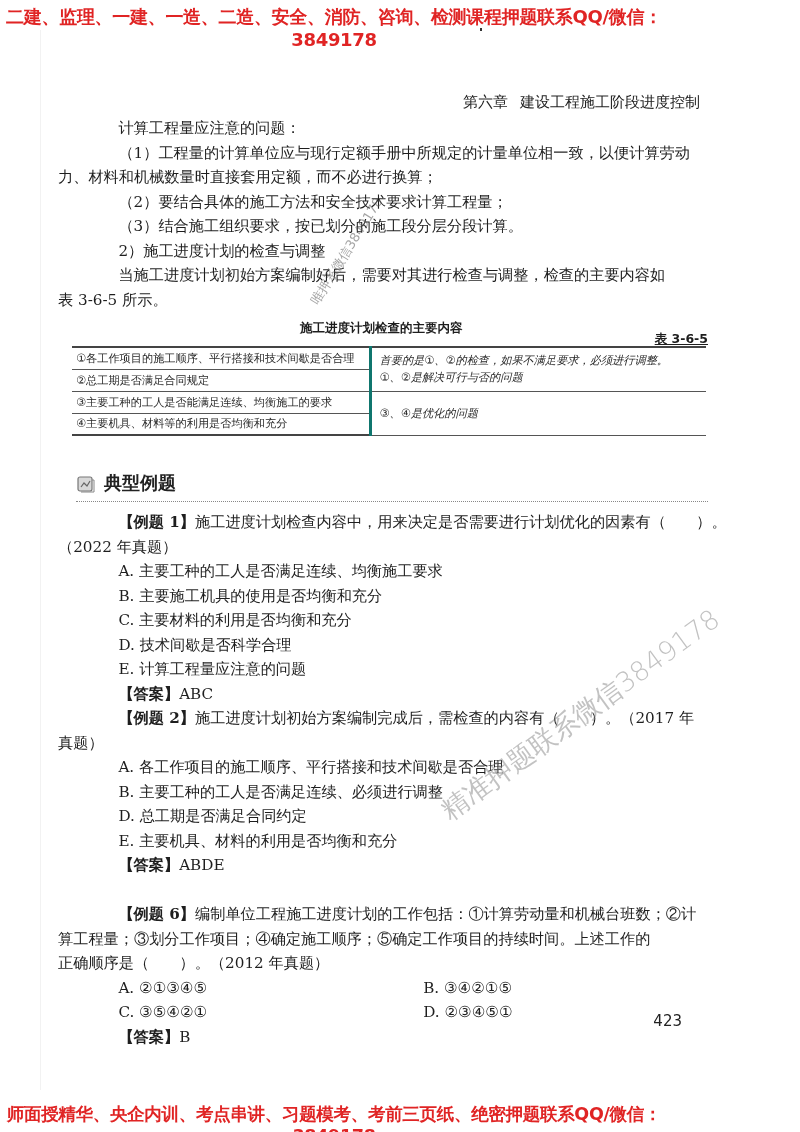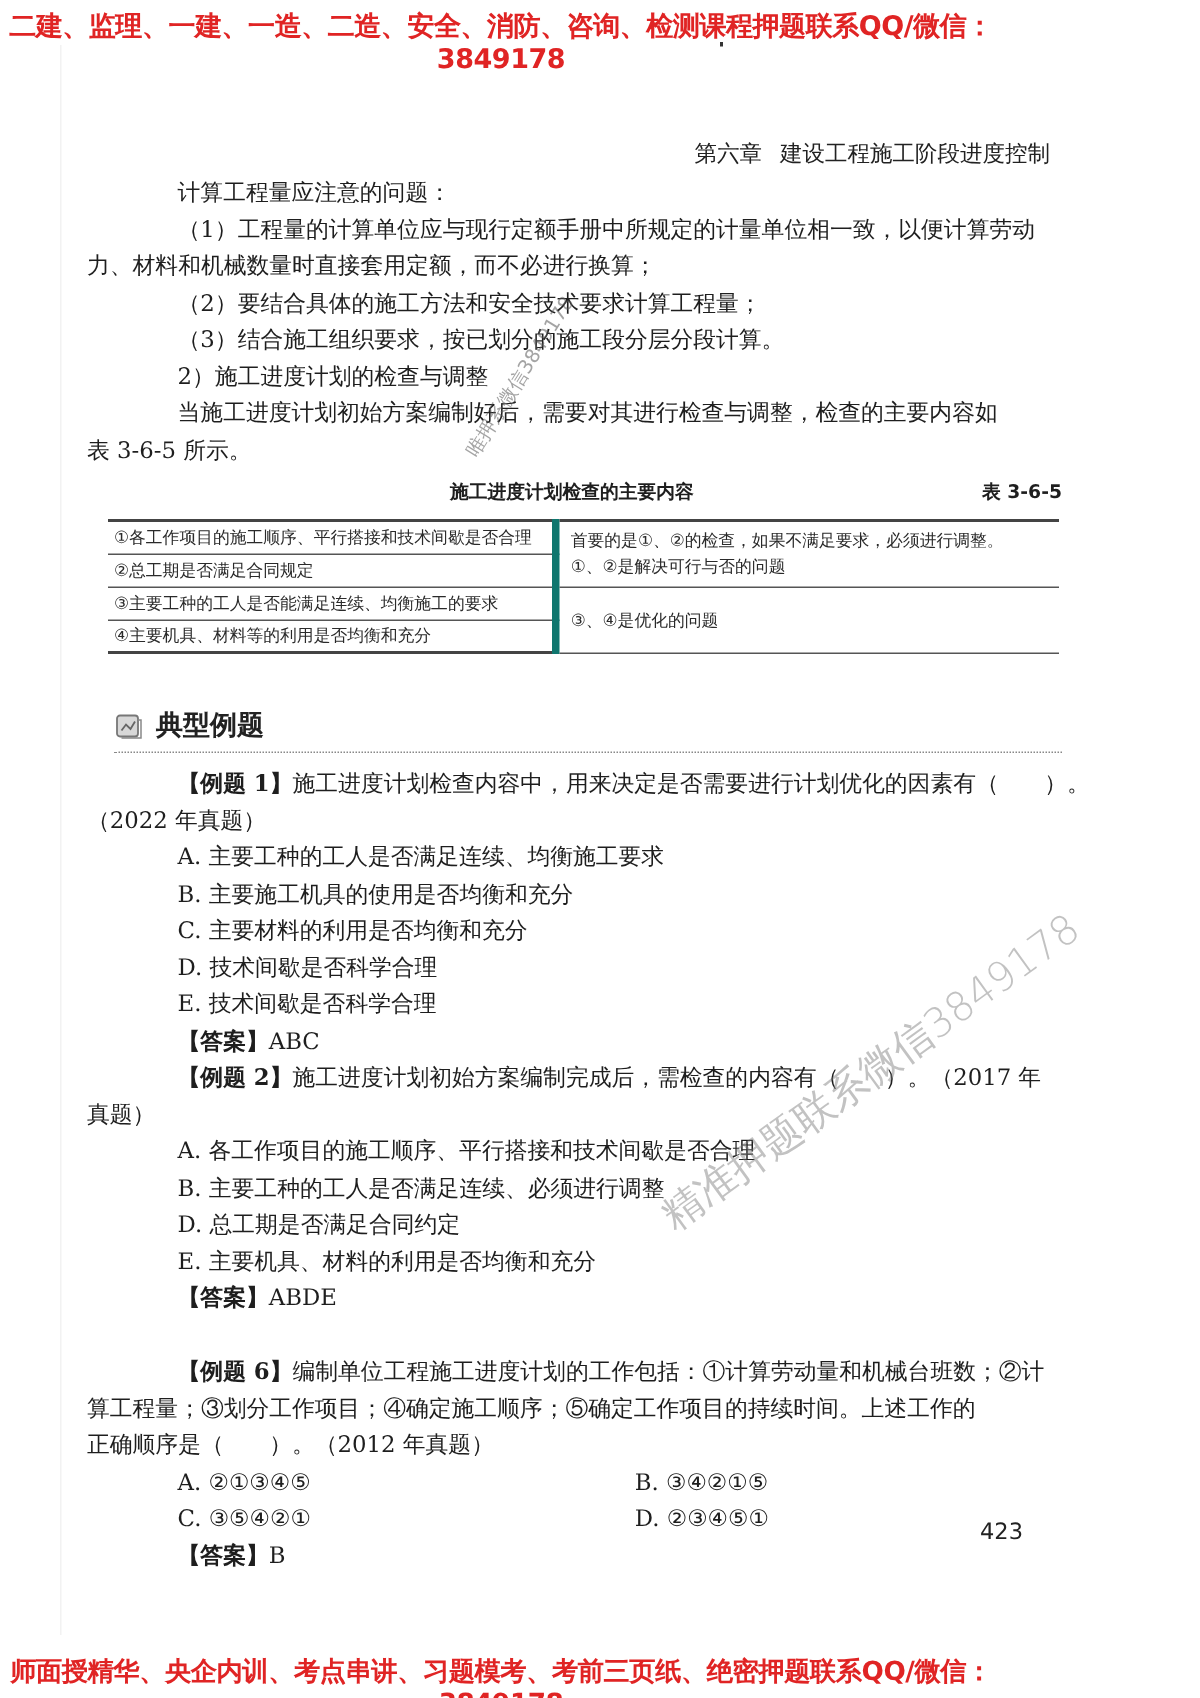--- a/index.html
+++ b/index.html
@@ -38,40 +38,40 @@
     }
     .para p { text-indent: 2em; white-space: nowrap; }
     .para p.cont { text-indent: 0; margin-left: -30px; }
 
     .table-caption {
       position: absolute; left: 70px; top: 320px; width: 660px;
       font-size: 12.5px; font-weight: bold;
       font-family: "DejaVu Sans", "Liberation Sans", sans-serif;
     }
     .table-caption .title { position: absolute; left: 230px; top: 0; }
-    .table-caption .num { position: absolute; right: 22px; top: 0; }
+    .table-caption .num { position: absolute; right: 22px; top: 11px; text-decoration: underline; }
 
     .check-table {
       position: absolute; left: 72px; top: 346px; width: 634px;
       border-collapse: collapse;
       font-size: 11.2px;
       font-family: "DejaVu Sans", "Liberation Sans", sans-serif;
       color: #2a2a2a;
     }
     .check-table td {
       border-bottom: 1px solid #555;
       height: 22px;
       padding: 0 4px;
       white-space: nowrap;
       vertical-align: middle;
     }
     .check-table tr:first-child td { border-top: 2px solid #444; }
     .check-table tr:last-child td { border-bottom: 2px solid #444; }
     .check-table td.left { width: 298px; }
-    .check-table td.right { border-left: 5px solid #0f766e; padding-left: 8px; line-height: 17px; }
+    .check-table td.right { border-left: 3px solid #0f766e; padding-left: 8px; line-height: 17px; font-style: italic; }
 
     .section-header {
       position: absolute; left: 76px; top: 466px; width: 632px; height: 36px;
       border-bottom: 1px dotted #888;
     }
     .section-header .icon {
       position: absolute; left: 0; top: 8px; width: 20px; height: 20px;
     }
     .section-header .label {
       position: absolute; left: 28px; top: 5px;
@@ -171,21 +171,21 @@
   <span class="label">典型例题</span>
 </div>
 
 <div class="q" style="top:510px;">
   <p class="stem"><span class="bk">【例题 1】</span><span>施工进度计划检查内容中，用来决定是否需要进行计划优化的因素有（　　）。</span></p>
   <p class="stem-cont">（2022 年真题）</p>
   <p class="opt">A. 主要工种的工人是否满足连续、均衡施工要求</p>
   <p class="opt">B. 主要施工机具的使用是否均衡和充分</p>
   <p class="opt">C. 主要材料的利用是否均衡和充分</p>
   <p class="opt">D. 技术间歇是否科学合理</p>
-  <p class="opt">E. 技术间歇是否科学合理</p>
+  <p class="opt">E. 计算工程量应注意的问题</p>
   <p class="ans"><span class="bk">【答案】</span><span>ABC</span></p>
 </div>
 
 <div class="q" style="top:706px;">
   <p class="stem"><span class="bk">【例题 2】</span><span>施工进度计划初始方案编制完成后，需检查的内容有（　　）。（2017 年</span></p>
   <p class="stem-cont">真题）</p>
   <p class="opt">A. 各工作项目的施工顺序、平行搭接和技术间歇是否合理</p>
   <p class="opt">B. 主要工种的工人是否满足连续、必须进行调整</p>
   <p class="opt">D. 总工期是否满足合同约定</p>
   <p class="opt">E. 主要机具、材料的利用是否均衡和充分</p>

